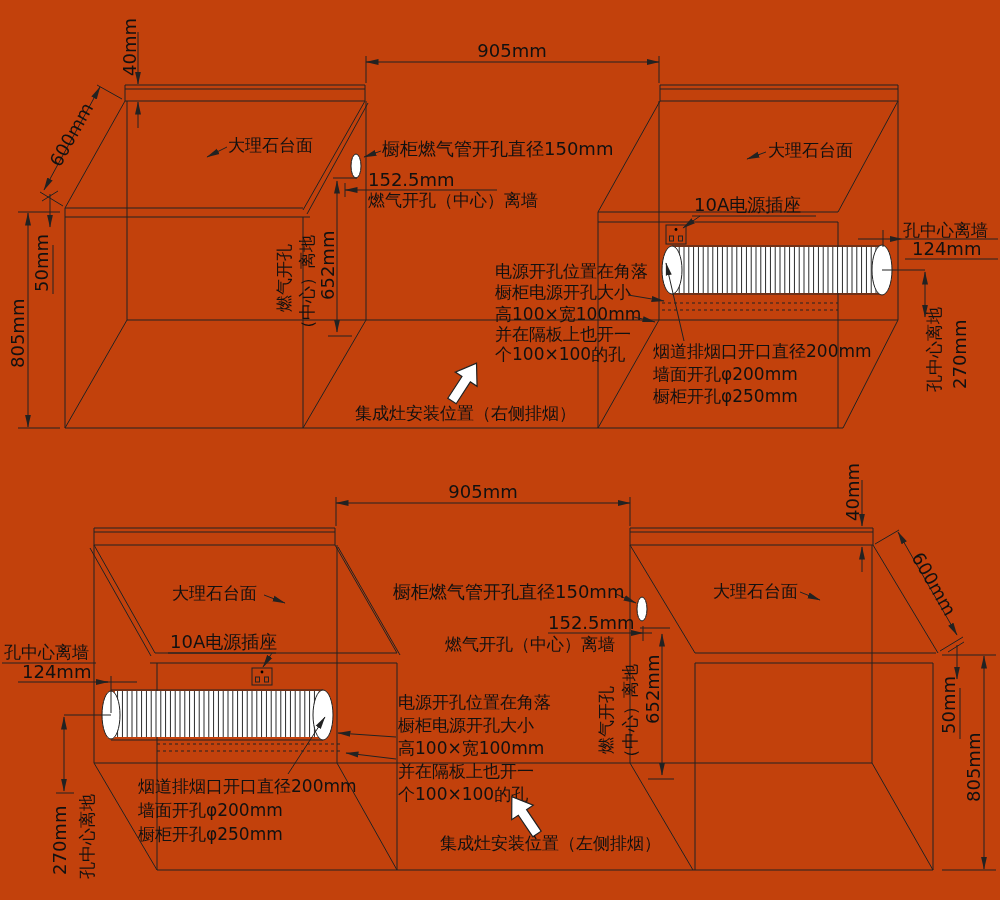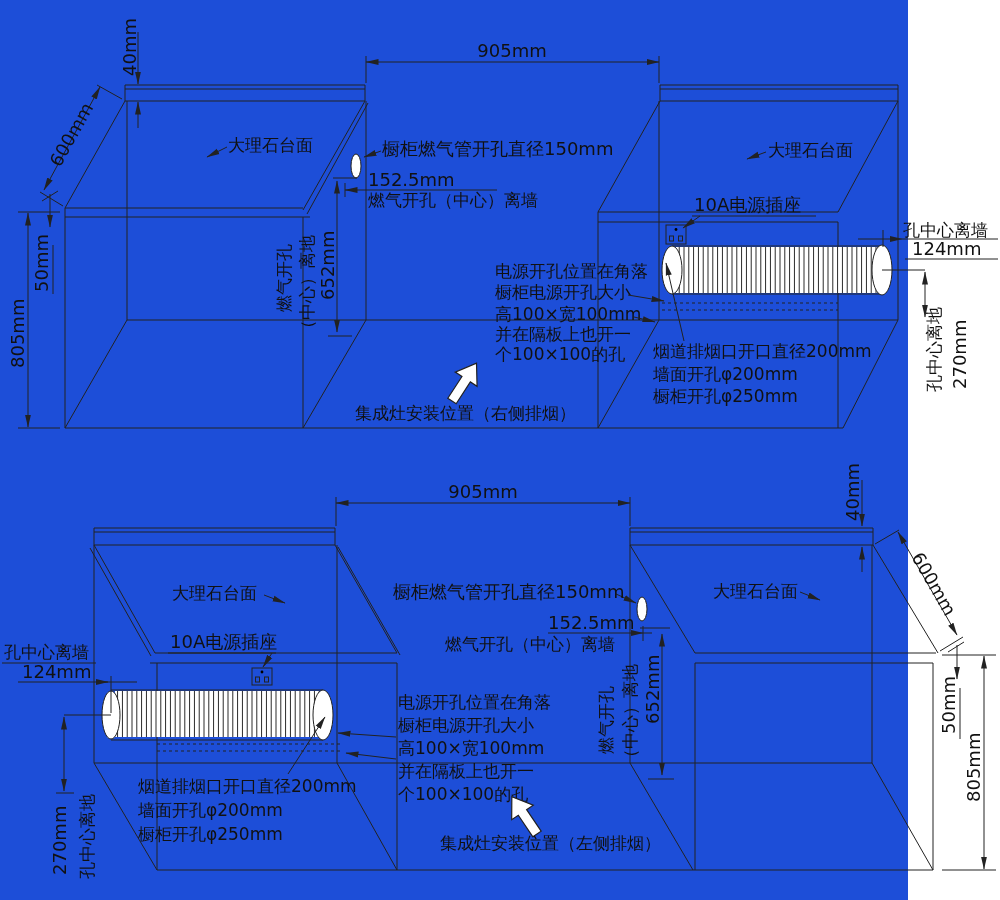--- a/index.html
+++ b/index.html
@@ -1,16 +1,16 @@
 <!DOCTYPE html>
 <html><head>
 <meta charset="utf-8">
 <style>
   html,body{margin:0;padding:0;background:#fff;}
-  .stage{width:908px;height:900px;position:relative;background:#1d4ed8;font-family:"DejaVu Sans","Liberation Sans",sans-serif;}
+  .stage{width:1000px;height:900px;position:relative;background:#c2410c;font-family:"DejaVu Sans","Liberation Sans",sans-serif;}
   svg{display:block;}
   svg line, svg path, svg rect.o, svg ellipse{stroke:#222;stroke-width:1;fill:none;}
   svg .dash{stroke-dasharray:3 3;}
   svg text{fill:#111;font-family:"DejaVu Sans","Liberation Sans",sans-serif;}
   .t17{font-size:17px;}
   .t18{font-size:18px;}
   .mid{text-anchor:middle;}
   .arrfill{fill:#222;stroke:none;}
   .whitefill{fill:#fff;}
 </style>

